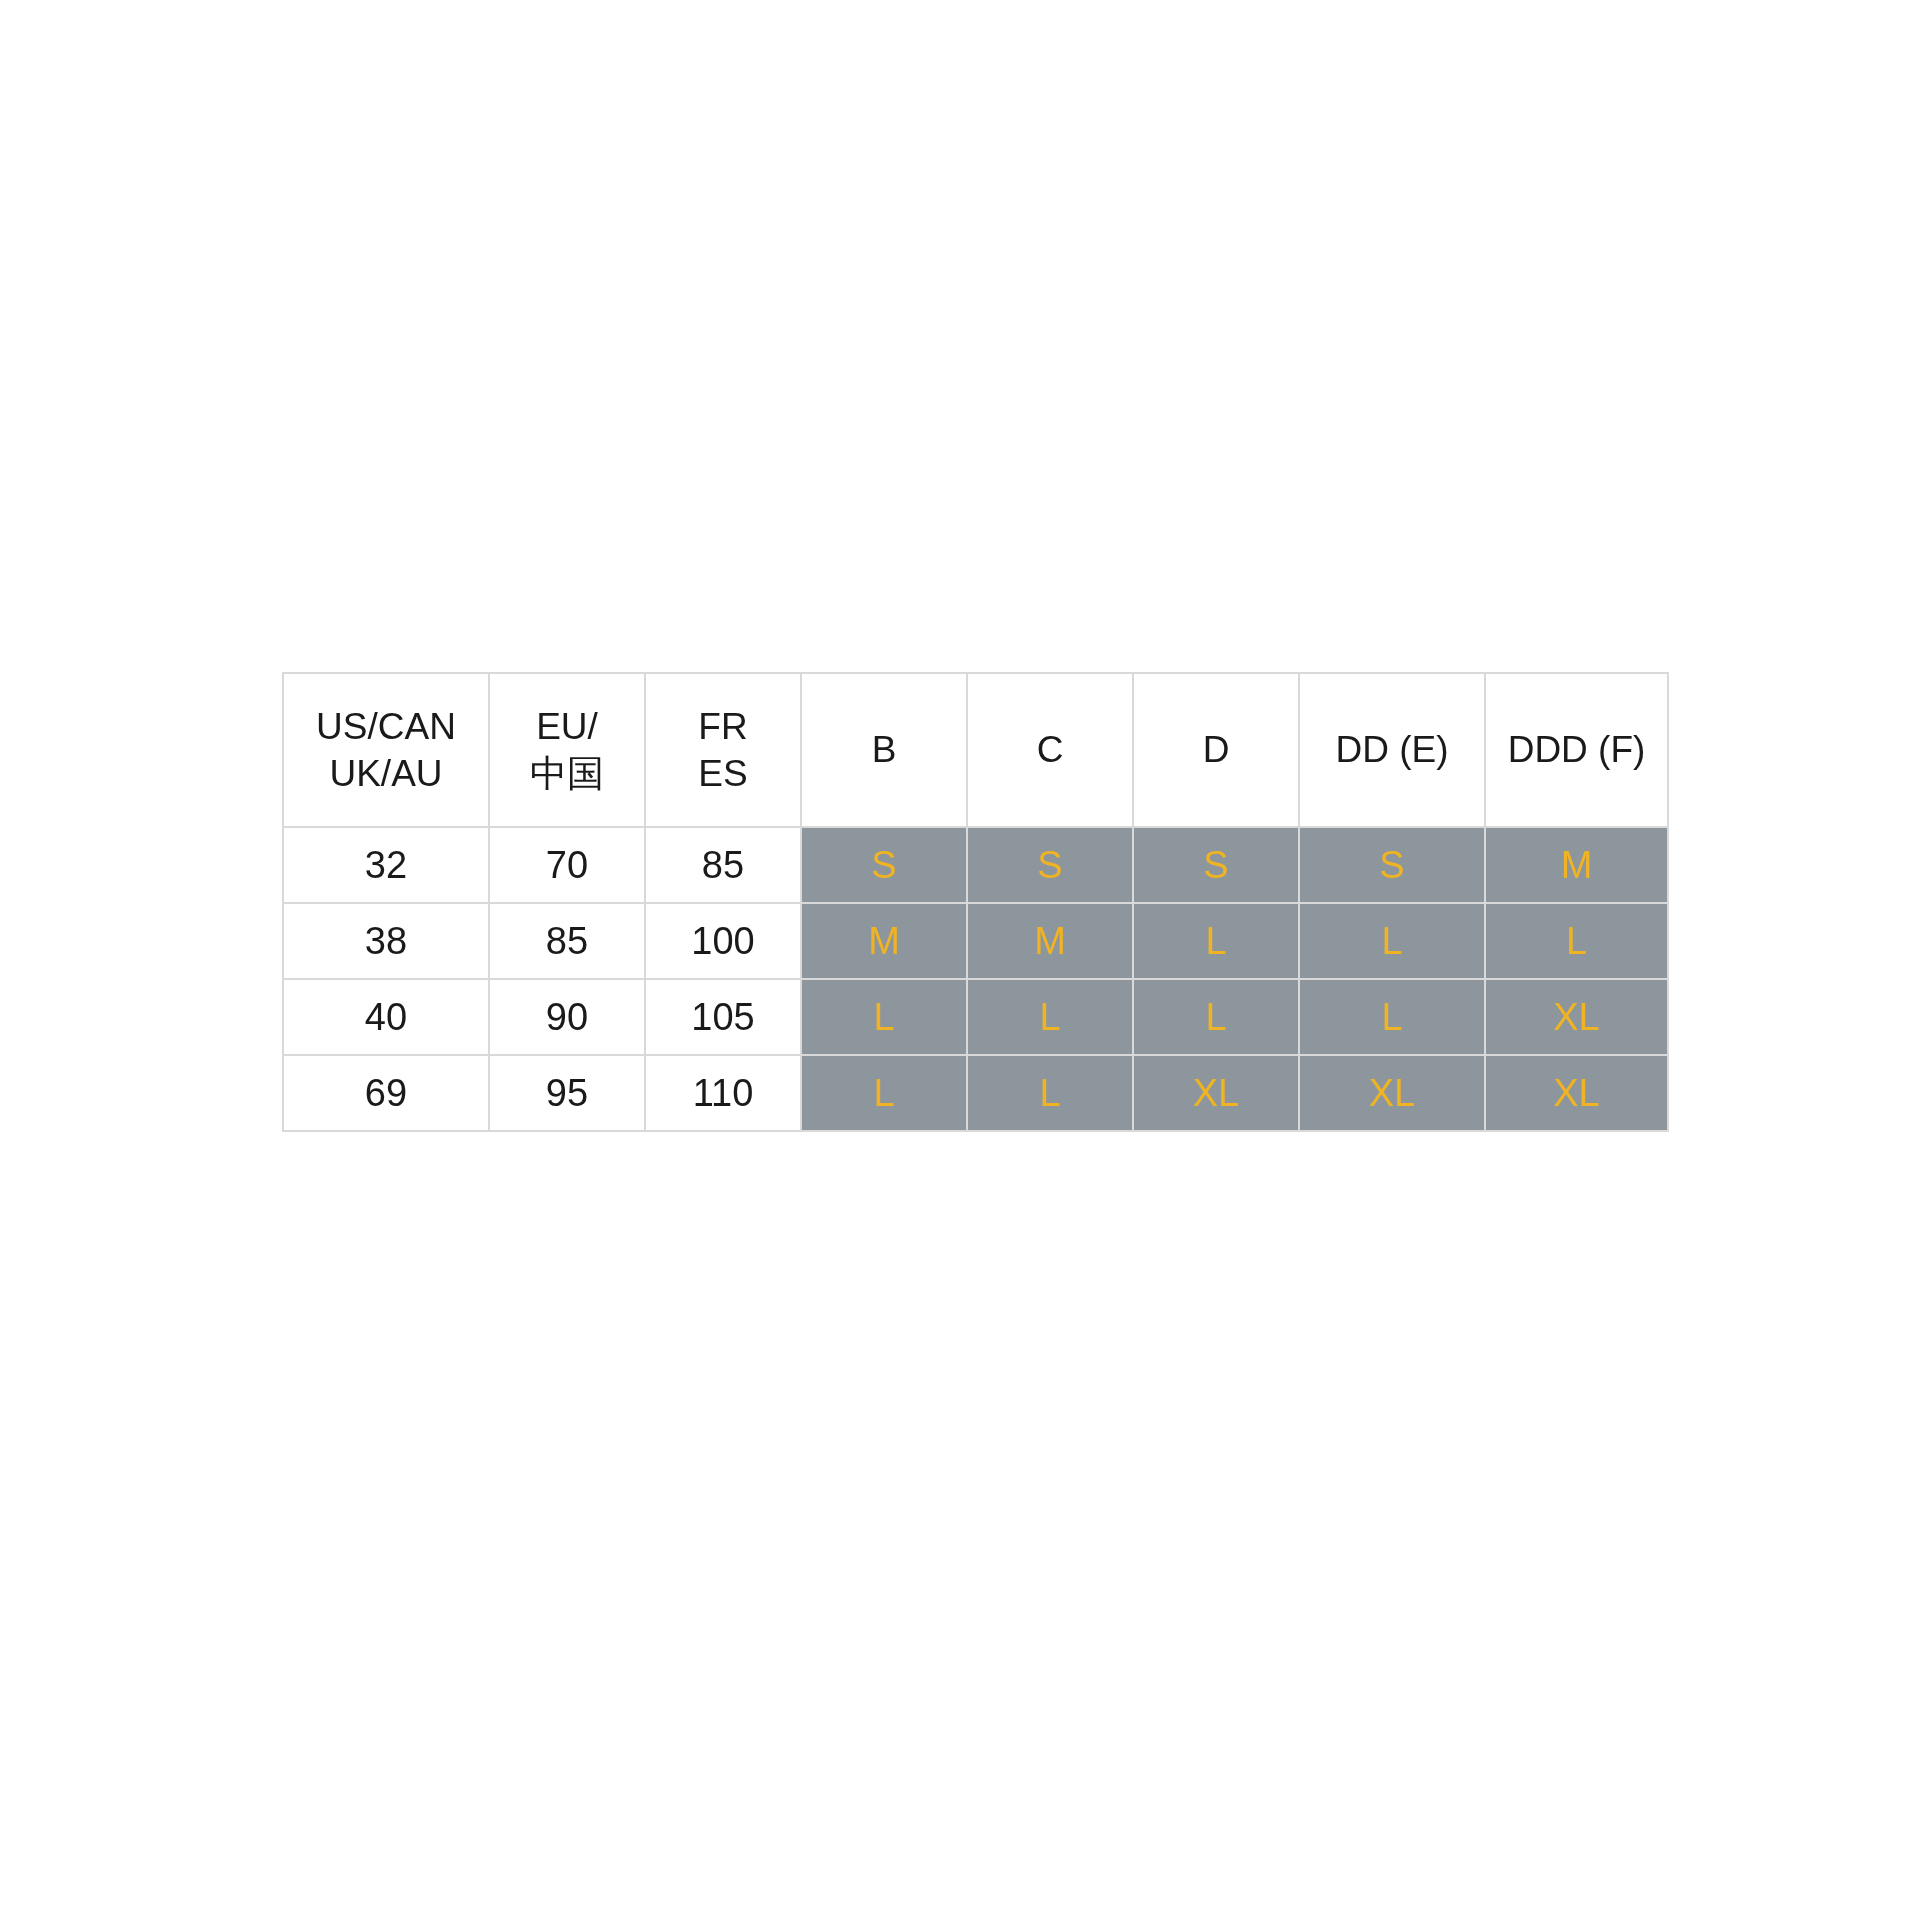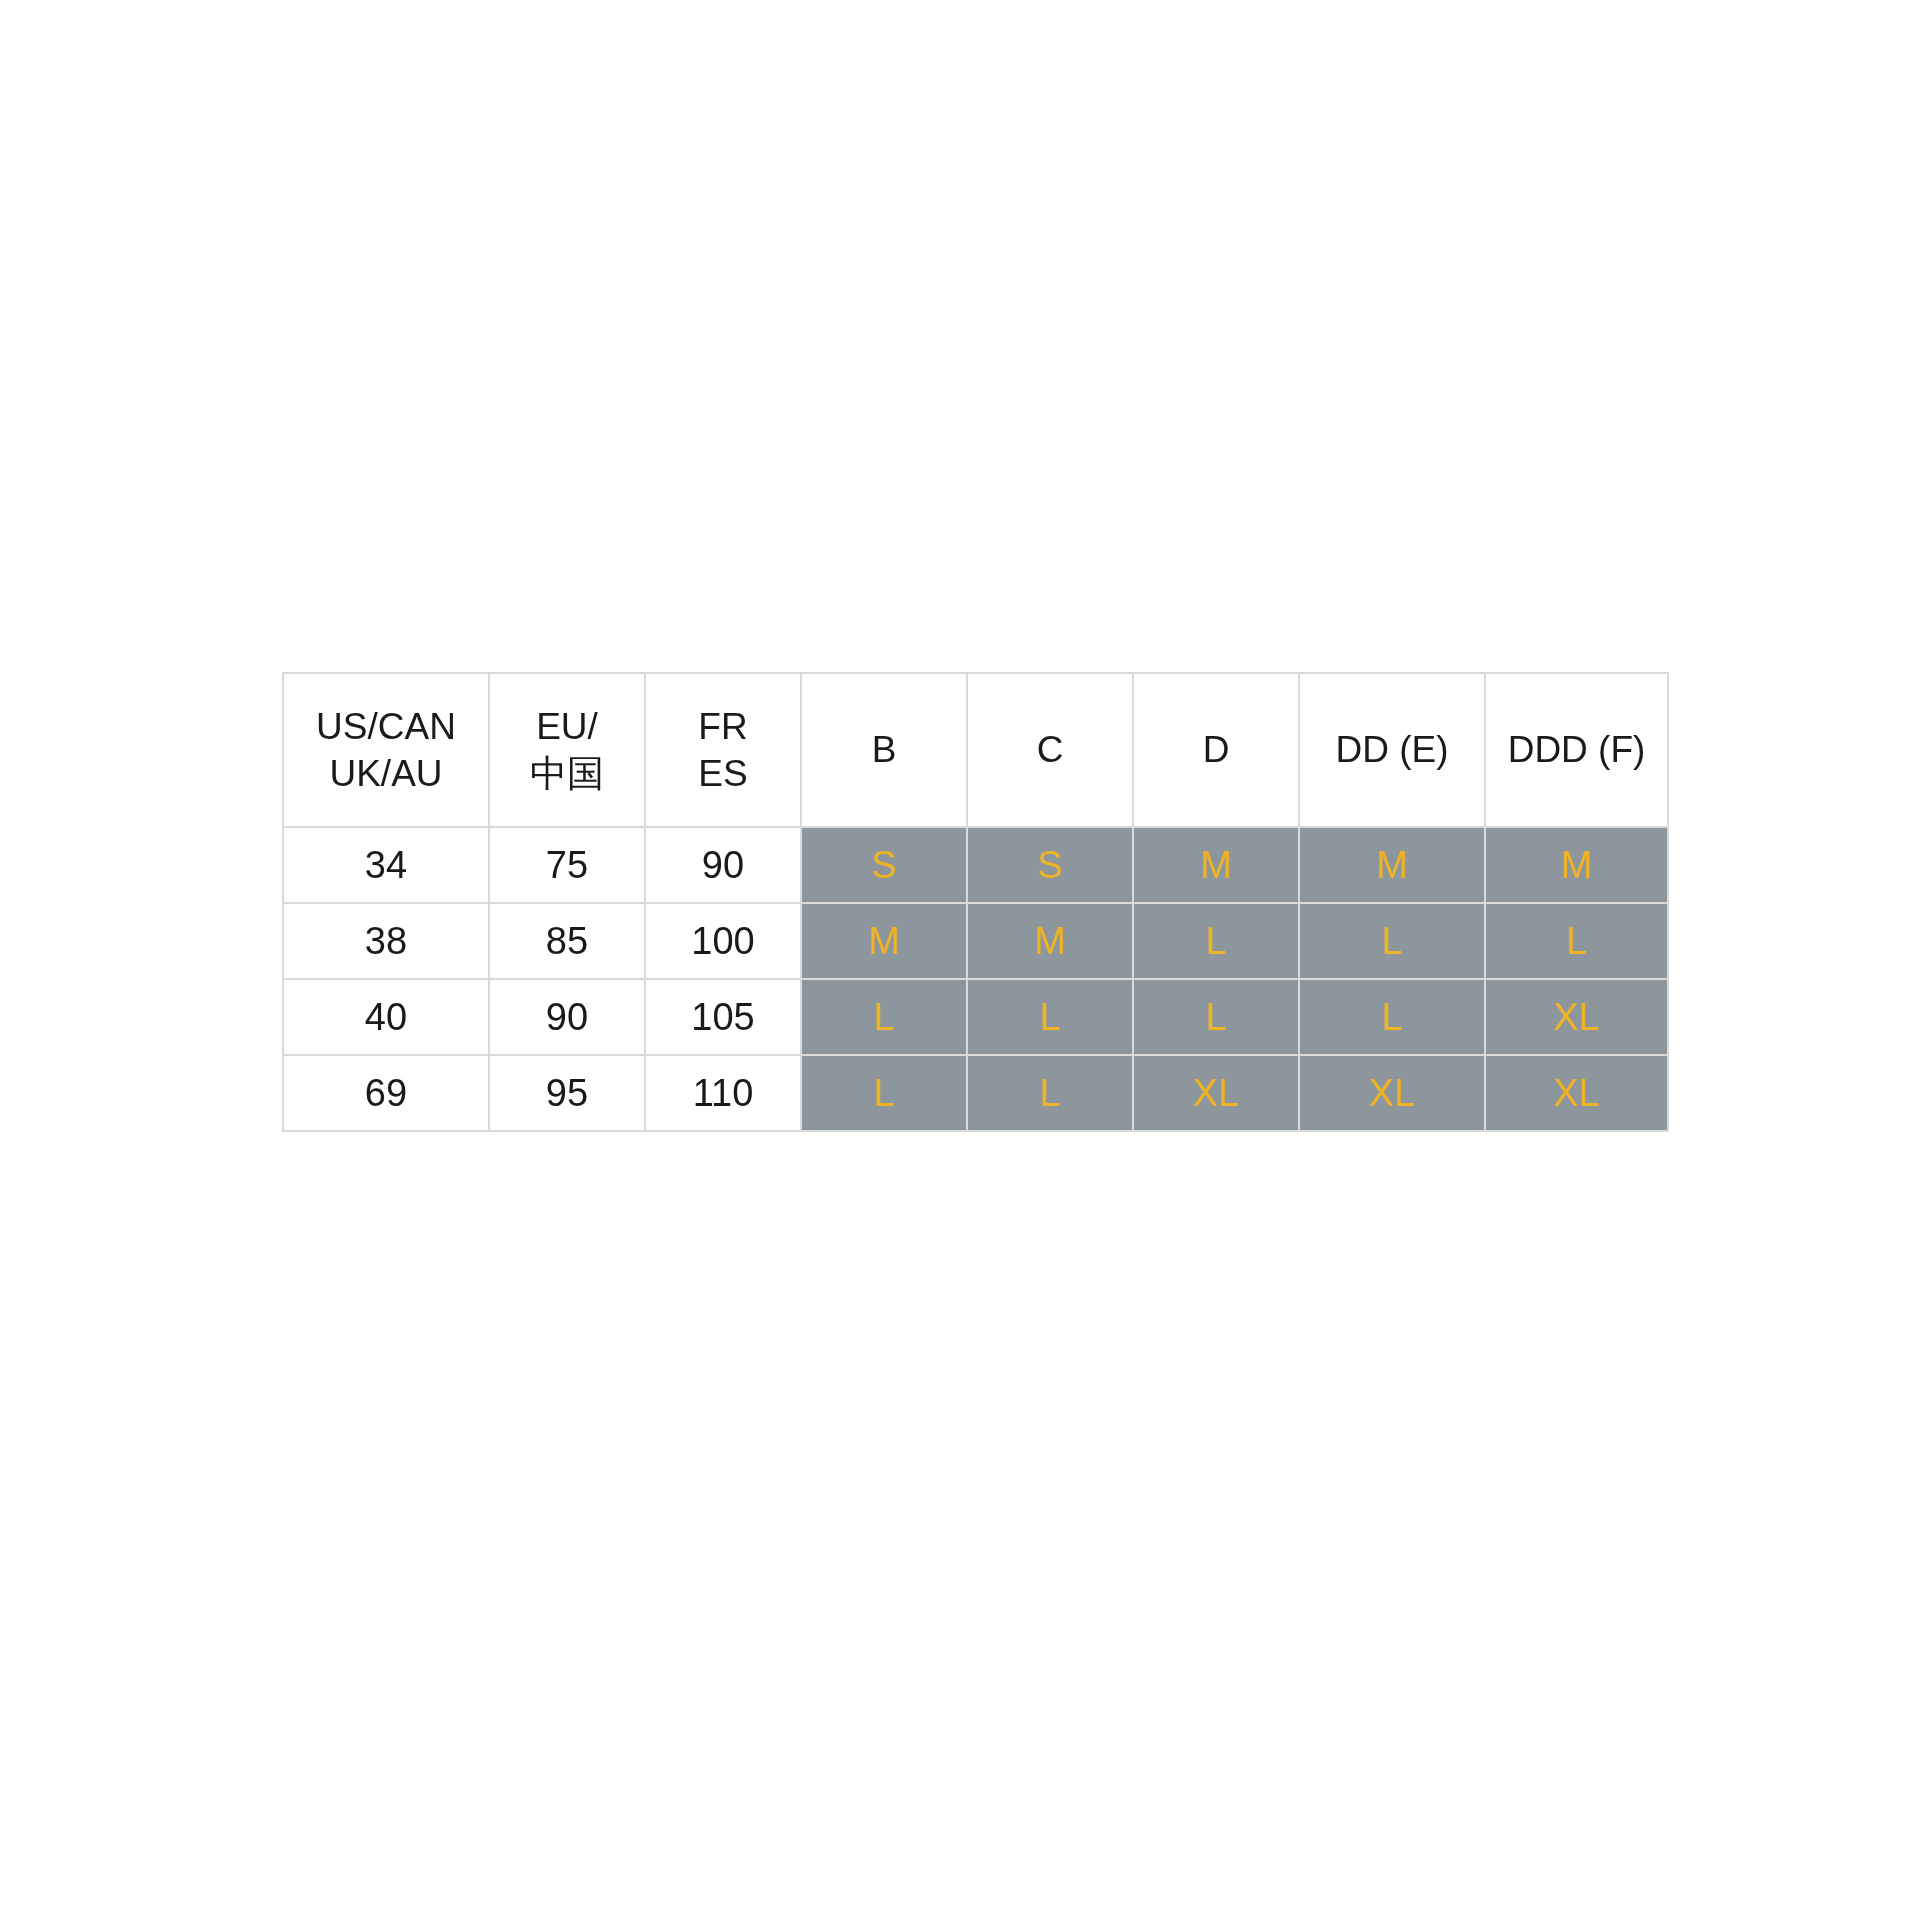--- a/index.html
+++ b/index.html
@@ -112,27 +112,27 @@
         </th>
         <th>B</th>
         <th>C</th>
         <th>D</th>
         <th>DD (E)</th>
         <th>DDD (F)</th>
       </tr>
     </thead>
     <tbody>
       <tr class="data-row">
-        <td class="size-cell">34</td>
-        <td class="size-cell">75</td>
-        <td class="size-cell">90</td>
+        <td class="size-cell">32</td>
+        <td class="size-cell">70</td>
+        <td class="size-cell">85</td>
         <td class="cup-cell">S</td>
         <td class="cup-cell">S</td>
-        <td class="cup-cell">M</td>
-        <td class="cup-cell">M</td>
+        <td class="cup-cell">S</td>
+        <td class="cup-cell">S</td>
         <td class="cup-cell">M</td>
       </tr>
       <tr class="data-row">
         <td class="size-cell">38</td>
         <td class="size-cell">85</td>
         <td class="size-cell">100</td>
         <td class="cup-cell">M</td>
         <td class="cup-cell">M</td>
         <td class="cup-cell">L</td>
         <td class="cup-cell">L</td>

